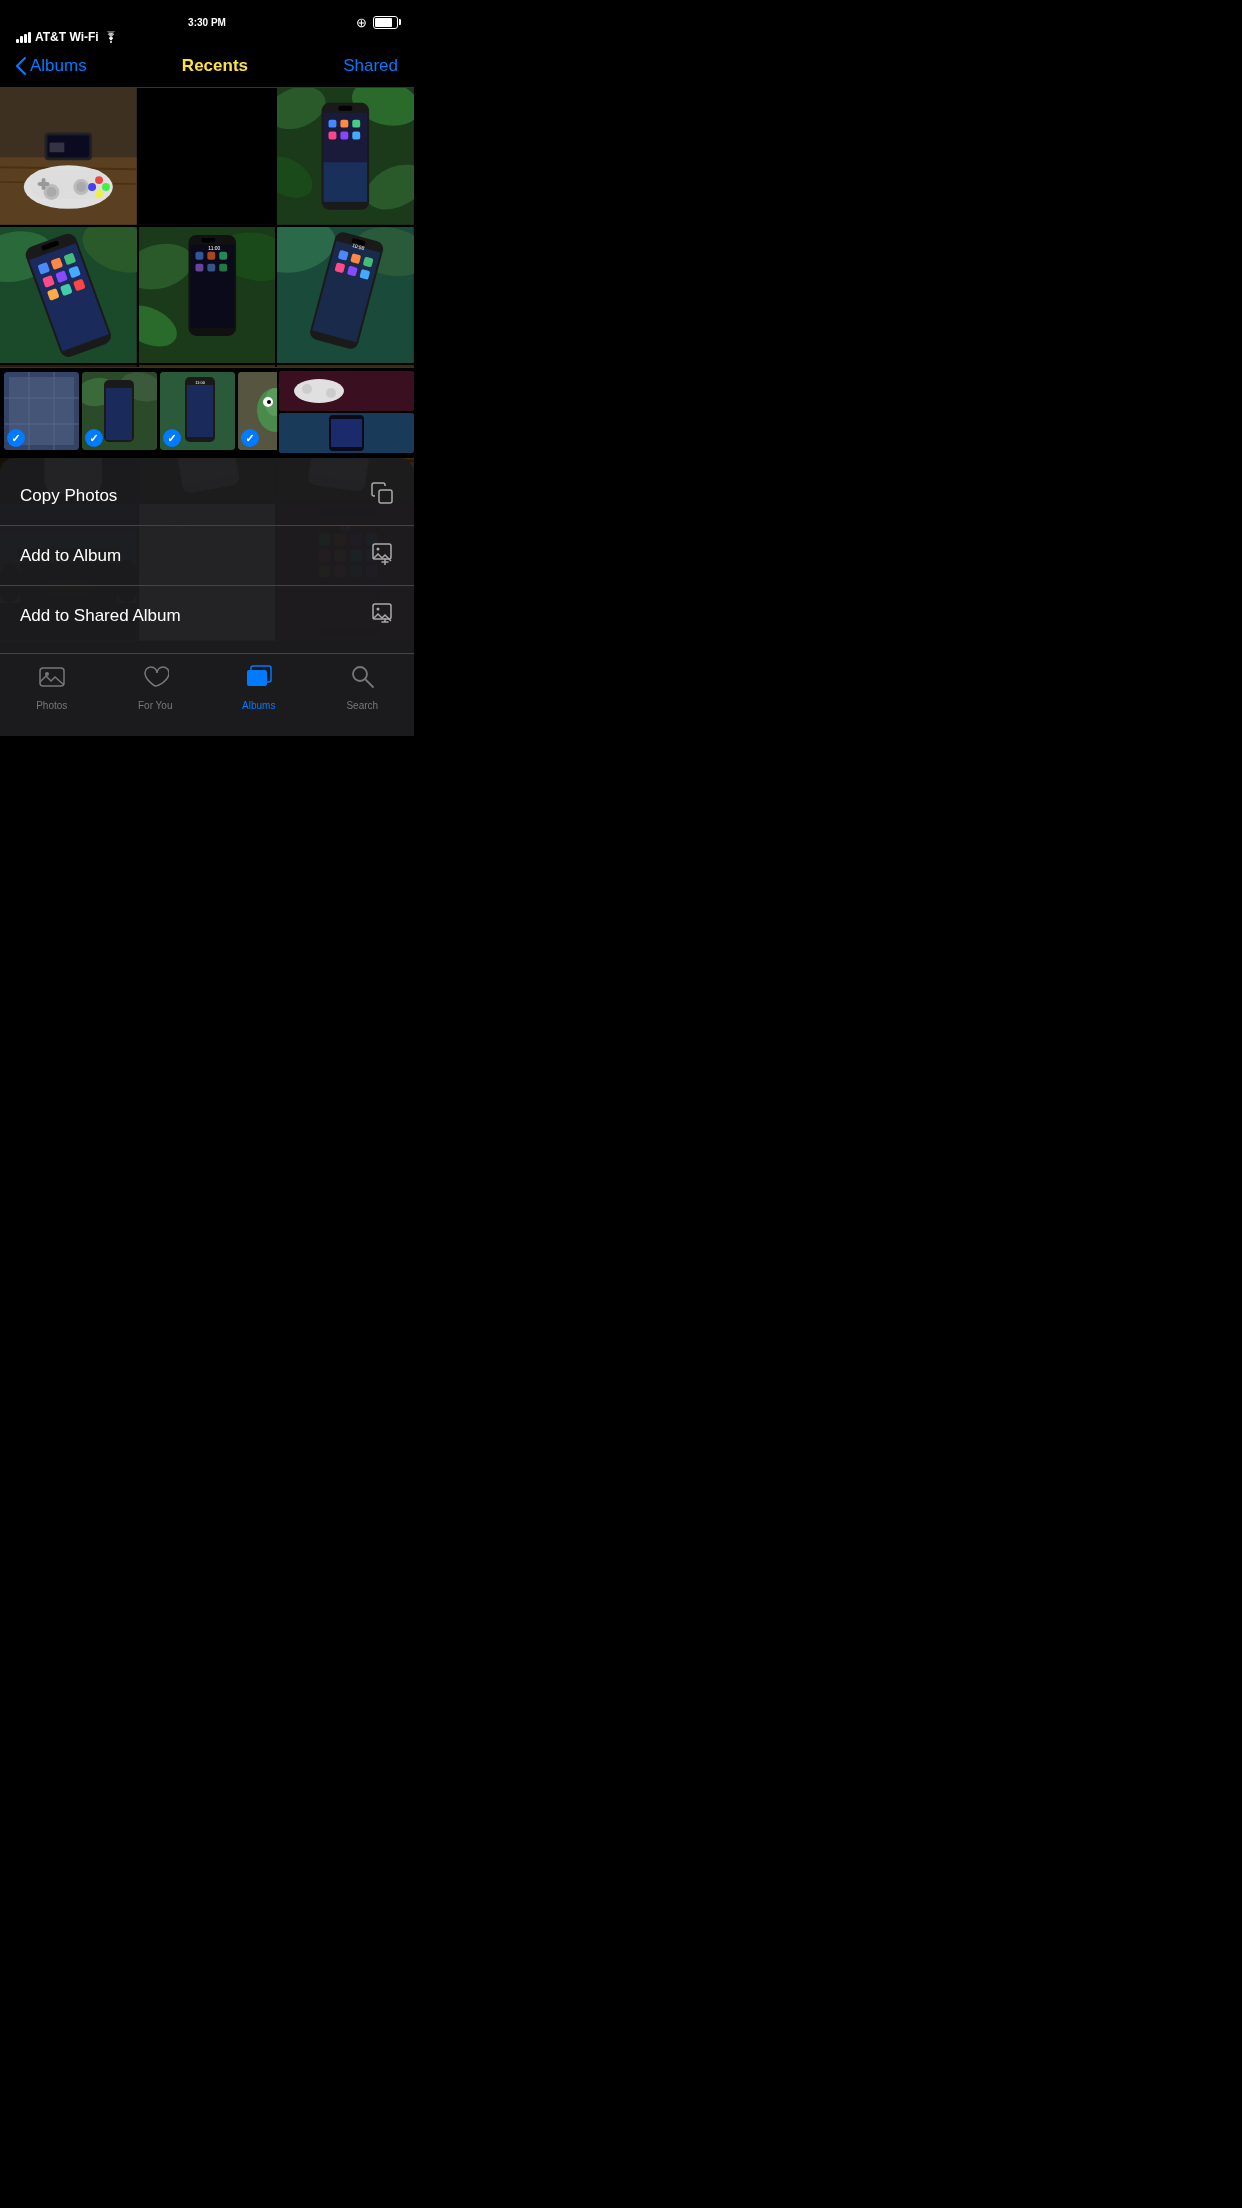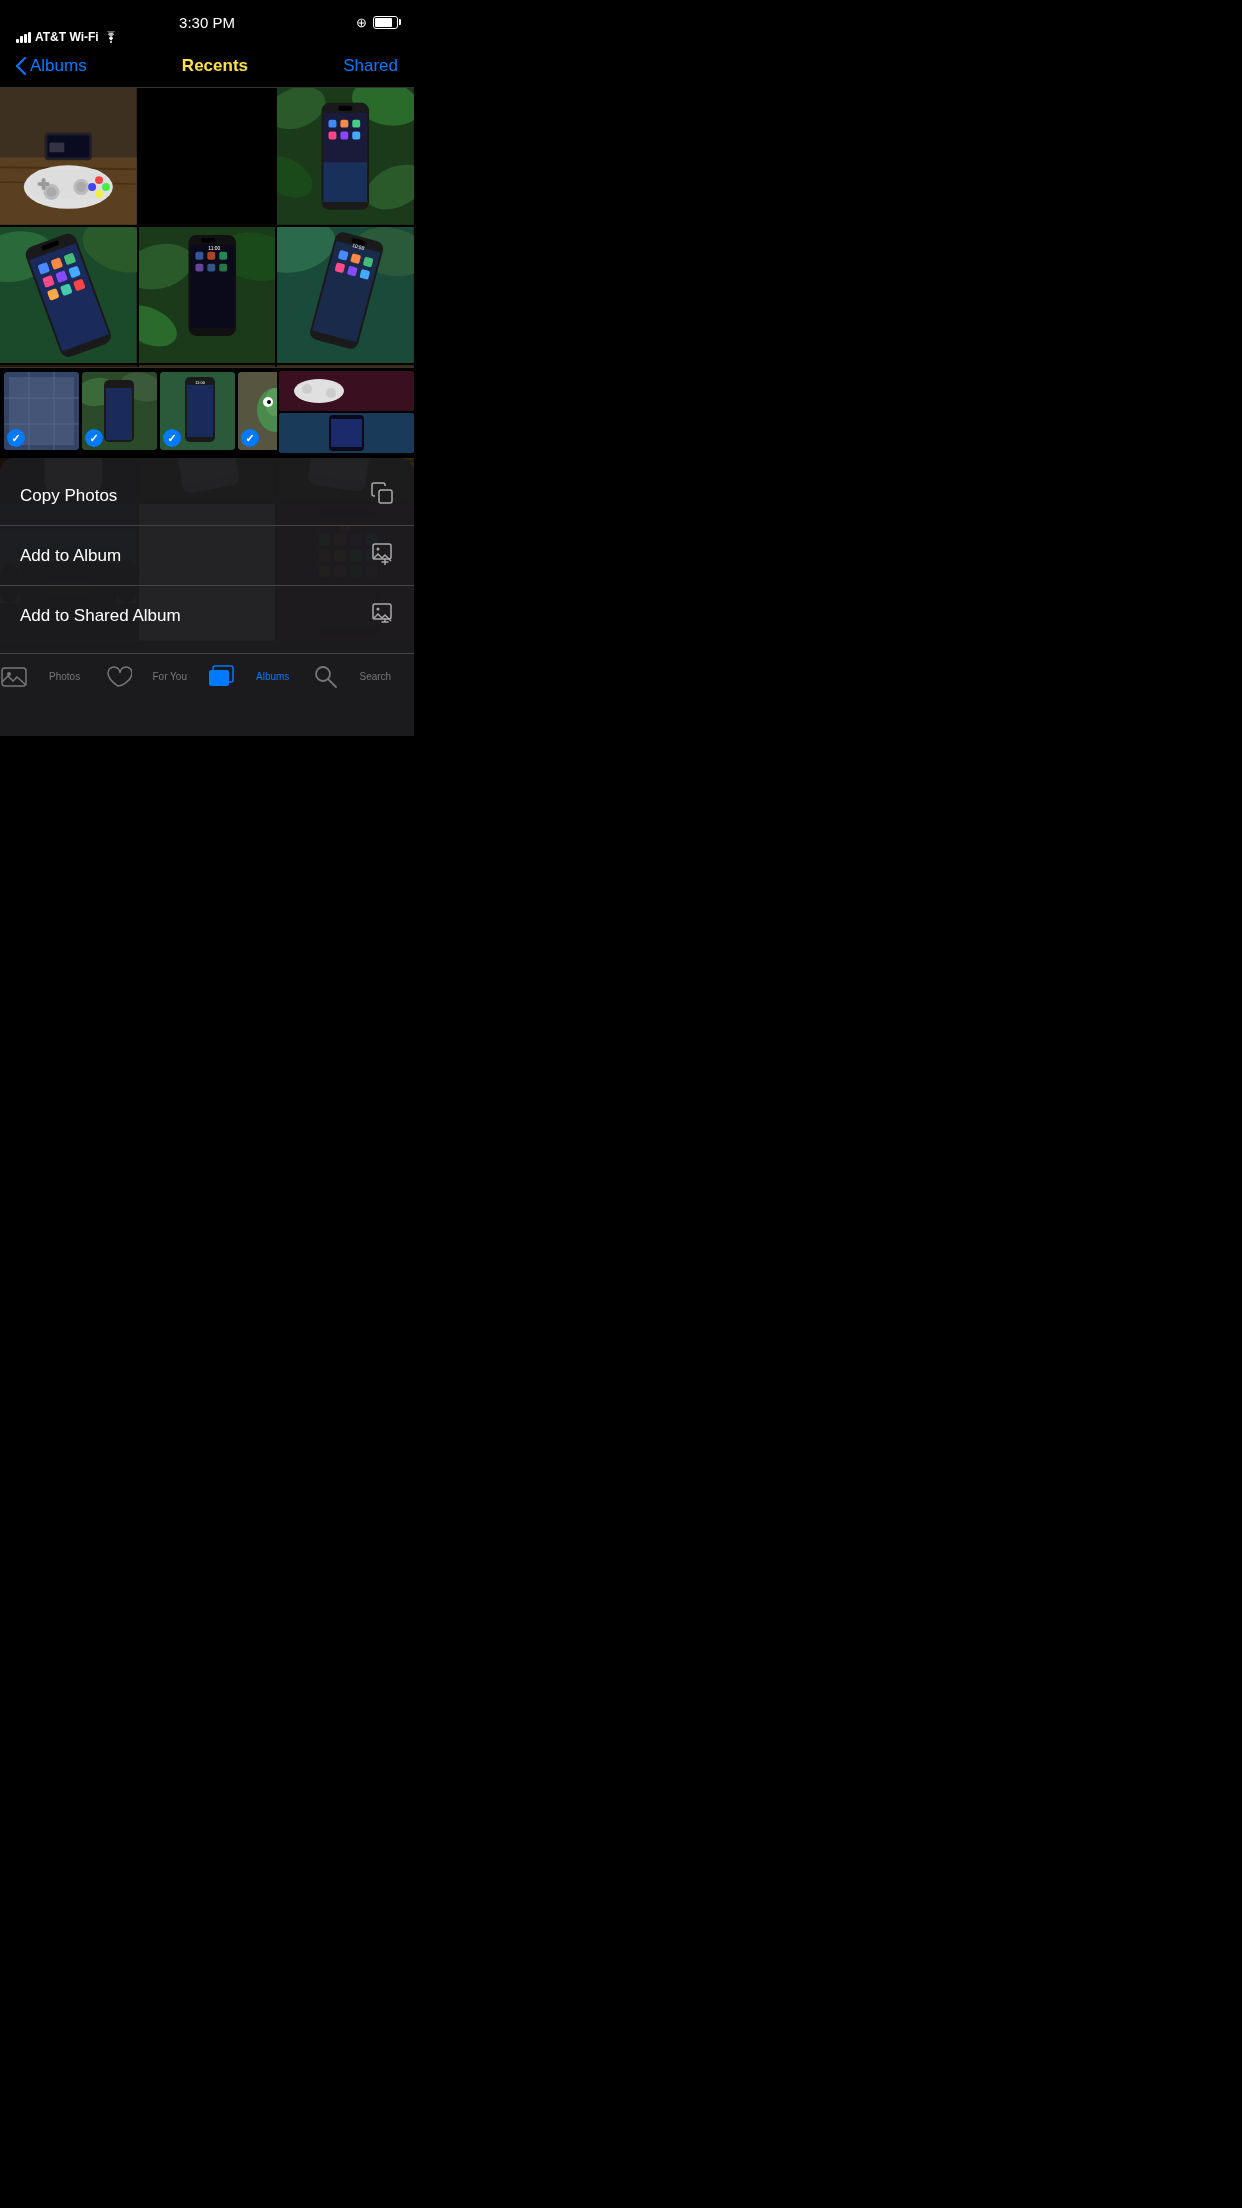--- a/index.html
+++ b/index.html
@@ -39,23 +39,23 @@
       align-items: flex-end;
       gap: 1px;
       height: 12px;
     }
     .signal-bar {
       background: #fff;
       width: 3px;
       border-radius: 1px;
     }
     .status-center {
-      font-size: 15px;
+      font-size: 10px;
       color: #fff;
-      font-weight: 400;
+      font-weight: 700;
       position: absolute;
       left: 50%;
       transform: translateX(-50%);
     }
     .status-right {
       display: flex;
       align-items: center;
       gap: 6px;
     }
     .battery {
@@ -208,23 +208,23 @@
       background: rgba(28,28,30,0.97);
       border-top: 0.5px solid #444;
       display: flex;
       align-items: flex-start;
       padding-top: 8px;
       z-index: 30;
     }
     .tab-item {
       flex: 1;
       display: flex;
-      flex-direction: row;
-      align-items: center;
-      gap: 21px;
+      flex-direction: column;
+      align-items: center;
+      gap: 10px;
     }
     .tab-label {
       font-size: 10px;
       color: #777;
     }
     .tab-label.active {
       color: #007AFF;
     }
 
     .grid-scroll {

